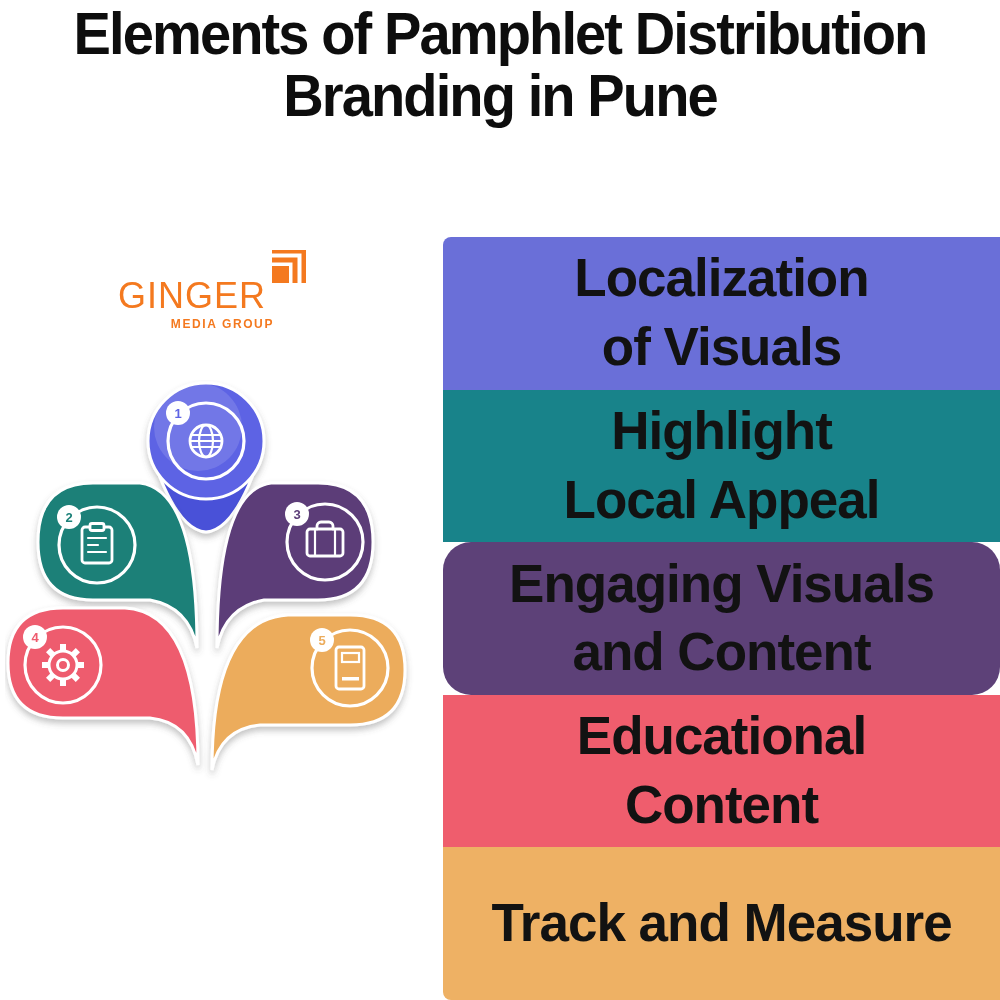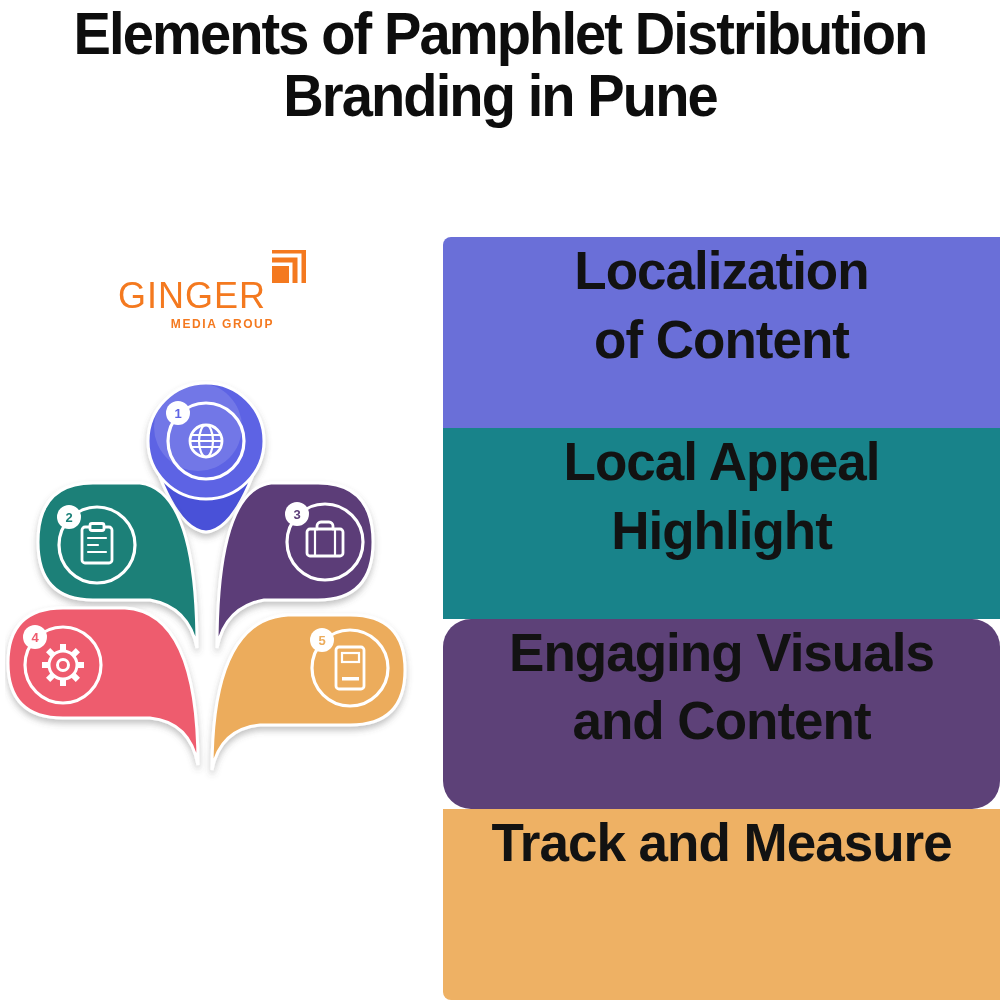--- a/index.html
+++ b/index.html
@@ -26,21 +26,21 @@
   }
   .logo .mark{position:absolute;left:152px;top:0;}
   
   .diagram{position:absolute;left:5px;top:380px;width:430px;height:420px;}
   
   .bands{
     position:absolute;left:443px;top:237px;width:557px;height:763px;
     display:flex;flex-direction:column;
   }
   .band{
-    flex:1 1 0;display:flex;justify-content:center;
+    flex:1 1 0;display:flex;align-items:center;justify-content:center;
   }
   .band:first-child{border-top-left-radius:8px;}
   .band:last-child{border-bottom-left-radius:8px;}
   .band .label{
     text-align:center;color:#121212;font-weight:bold;
     font-size:53px;letter-spacing:-1px;line-height:1.3;
   }
 </style>
 </head>
 <body>
@@ -141,33 +141,39 @@
     </g>
     <circle cx="30" cy="257" r="12" fill="#fff"></circle>
     <text x="30" y="261.5" text-anchor="middle" font-size="13" font-weight="bold" fill="#EE5B6E">4</text>
   </g>
 </svg>
 
 <div class="bands">
   <div class="band" style="background: rgb(106, 111, 216);">
     <div class="label">
       <div>Localization</div>
-      <div>of Content</div>
+      <div>of Visuals</div>
     </div>
   </div>
   <div class="band" style="background: rgb(24, 131, 138);">
     <div class="label">
+      <div>Highlight</div>
       <div>Local Appeal</div>
-      <div>Highlight</div>
     </div>
   </div>
   <div class="band" style="background: rgb(93, 65, 120); border-radius: 28px;">
     <div class="label">
       <div>Engaging Visuals</div>
       <div>and Content</div>
+    </div>
+  </div>
+  <div class="band" style="background: rgb(239, 93, 109);">
+    <div class="label">
+      <div>Educational</div>
+      <div>Content</div>
     </div>
   </div>
   <div class="band" style="background: rgb(238, 177, 100);">
     <div class="label">
       <div>Track and Measure</div>
     </div>
   </div>
 </div>
 
 </body></html>

